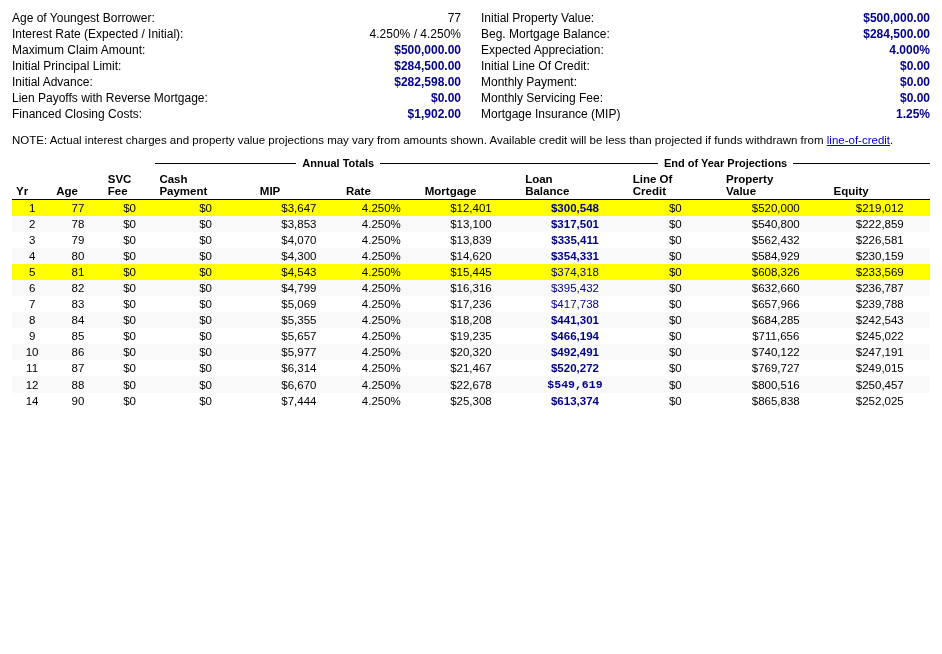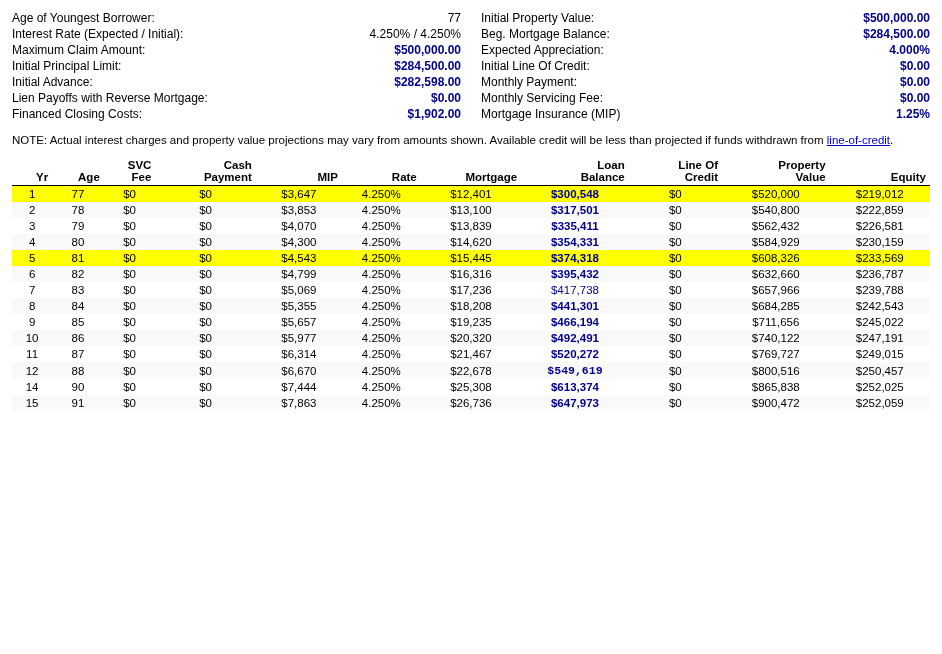--- a/index.html
+++ b/index.html
@@ -48,21 +48,21 @@
       background: #000;
     }
     .header-text {
       padding: 0 6px;
       font-weight: bold;
       font-size: 11px;
       white-space: nowrap;
     }
     thead tr.col-header th {
       padding: 2px 4px;
-      text-align: right;
+      text-align: left;
       font-weight: bold;
       font-size: 11.5px;
       border-bottom: 1px solid #000;
       vertical-align: bottom;
     }
     tbody tr td {
       padding: 2px 4px;
       text-align: center;
       font-size: 11.5px;
     }
@@ -147,20 +147,37 @@
         <span class="info-value">1.25%</span>
       </div>
     </div>
 </div>
 
 <div class="note" id="note-text">NOTE:  Actual interest charges and property value projections may vary from amounts shown.  Available credit will be less than projected if funds withdrawn from <span style="color: rgb(0, 0, 204); text-decoration: underline;">line-of-credit</span>.</div>
 
 <div class="table-container">
   <table>
     <thead>
+      <tr class="top-header-row">
+        <td colspan="3"></td>
+        <td colspan="4">
+          <div class="header-bar">
+            <div class="header-line"></div>
+            <div class="header-text">Annual Totals</div>
+            <div class="header-line"></div>
+          </div>
+        </td>
+        <td colspan="4">
+          <div class="header-bar">
+            <div class="header-line"></div>
+            <div class="header-text">End of Year Projections</div>
+            <div class="header-line"></div>
+          </div>
+        </td>
+      </tr>
       <tr class="col-header">
         <th class="col-yr">Yr</th>
         <th class="col-age">Age</th>
         <th class="col-svc">SVC<br>Fee</th>
         <th class="col-cash">Cash<br>Payment</th>
         <th class="col-mip">MIP</th>
         <th class="col-rate">Rate</th>
         <th class="col-interest">Mortgage</th>
         <th class="col-loan">Loan<br>Balance</th>
         <th class="col-loc">Line Of<br>Credit</th>
@@ -222,34 +239,34 @@
           <td>$230,159</td>
         </tr>
         <tr class="highlight-row">
           <td>5</td>
           <td>81</td>
           <td>$0</td>
           <td>$0</td>
           <td>$4,543</td>
           <td>4.250%</td>
           <td>$15,445</td>
-          <td style="font-weight: bold; color: rgb(0, 0, 139);">$374,318</td>
+          <td style="font-weight: normal; color: rgb(0, 0, 139);">$374,318</td>
           <td>$0</td>
           <td>$608,326</td>
           <td>$233,569</td>
         </tr>
         <tr>
           <td>6</td>
           <td>82</td>
           <td>$0</td>
           <td>$0</td>
           <td>$4,799</td>
           <td>4.250%</td>
           <td>$16,316</td>
-          <td style="font-weight: bold; color: rgb(0, 0, 139); margin-top: 6px;">$395,432</td>
+          <td style="font-weight: normal; color: rgb(0, 0, 139); margin-top: 6px;">$395,432</td>
           <td>$0</td>
           <td>$632,660</td>
           <td>$236,787</td>
         </tr>
         <tr>
           <td>7</td>
           <td>83</td>
           <td>$0</td>
           <td>$0</td>
           <td>$5,069</td>
@@ -330,29 +347,16 @@
           <td>90</td>
           <td>$0</td>
           <td>$0</td>
           <td>$7,444</td>
           <td>4.250%</td>
           <td>$25,308</td>
           <td style="font-weight: bold; color: rgb(0, 0, 139);">$613,374</td>
           <td>$0</td>
           <td>$865,838</td>
           <td>$252,025</td>
-        </tr>
-        <tr>
-          <td>15</td>
-          <td>91</td>
-          <td>$0</td>
-          <td>$0</td>
-          <td>$7,863</td>
-          <td>4.250%</td>
-          <td>$26,736</td>
-          <td style="font-weight: bold; color: rgb(0, 0, 139);">$647,973</td>
-          <td>$0</td>
-          <td>$900,472</td>
-          <td>$252,059</td>
         </tr>
       </tbody>
   </table>
 </div>
 
 </body></html>

